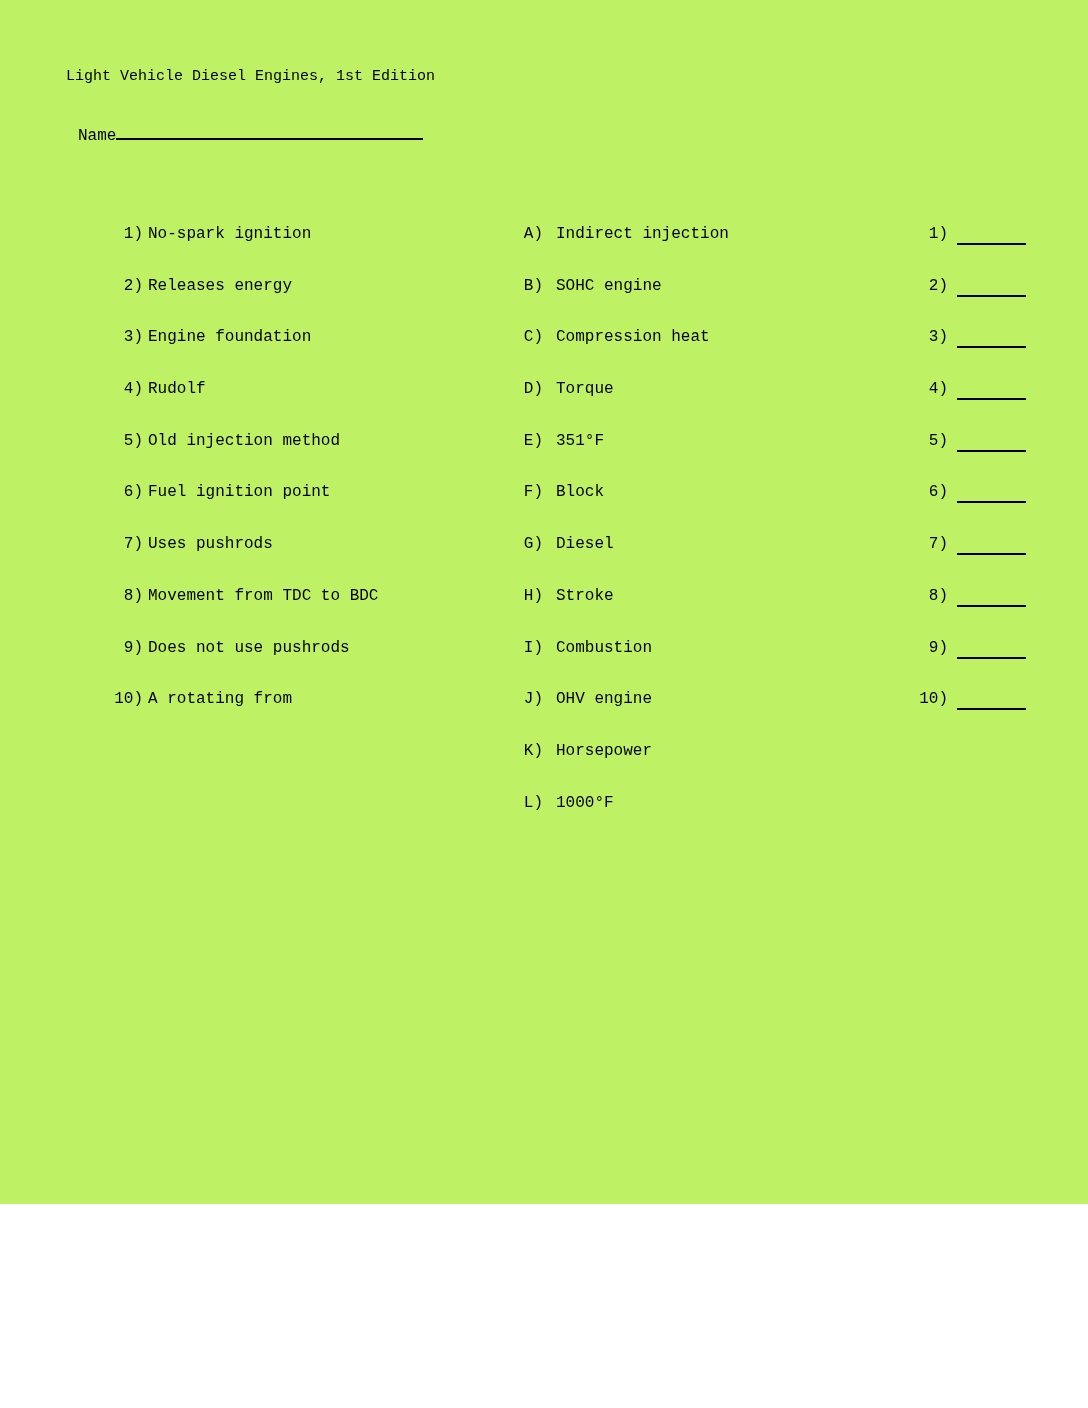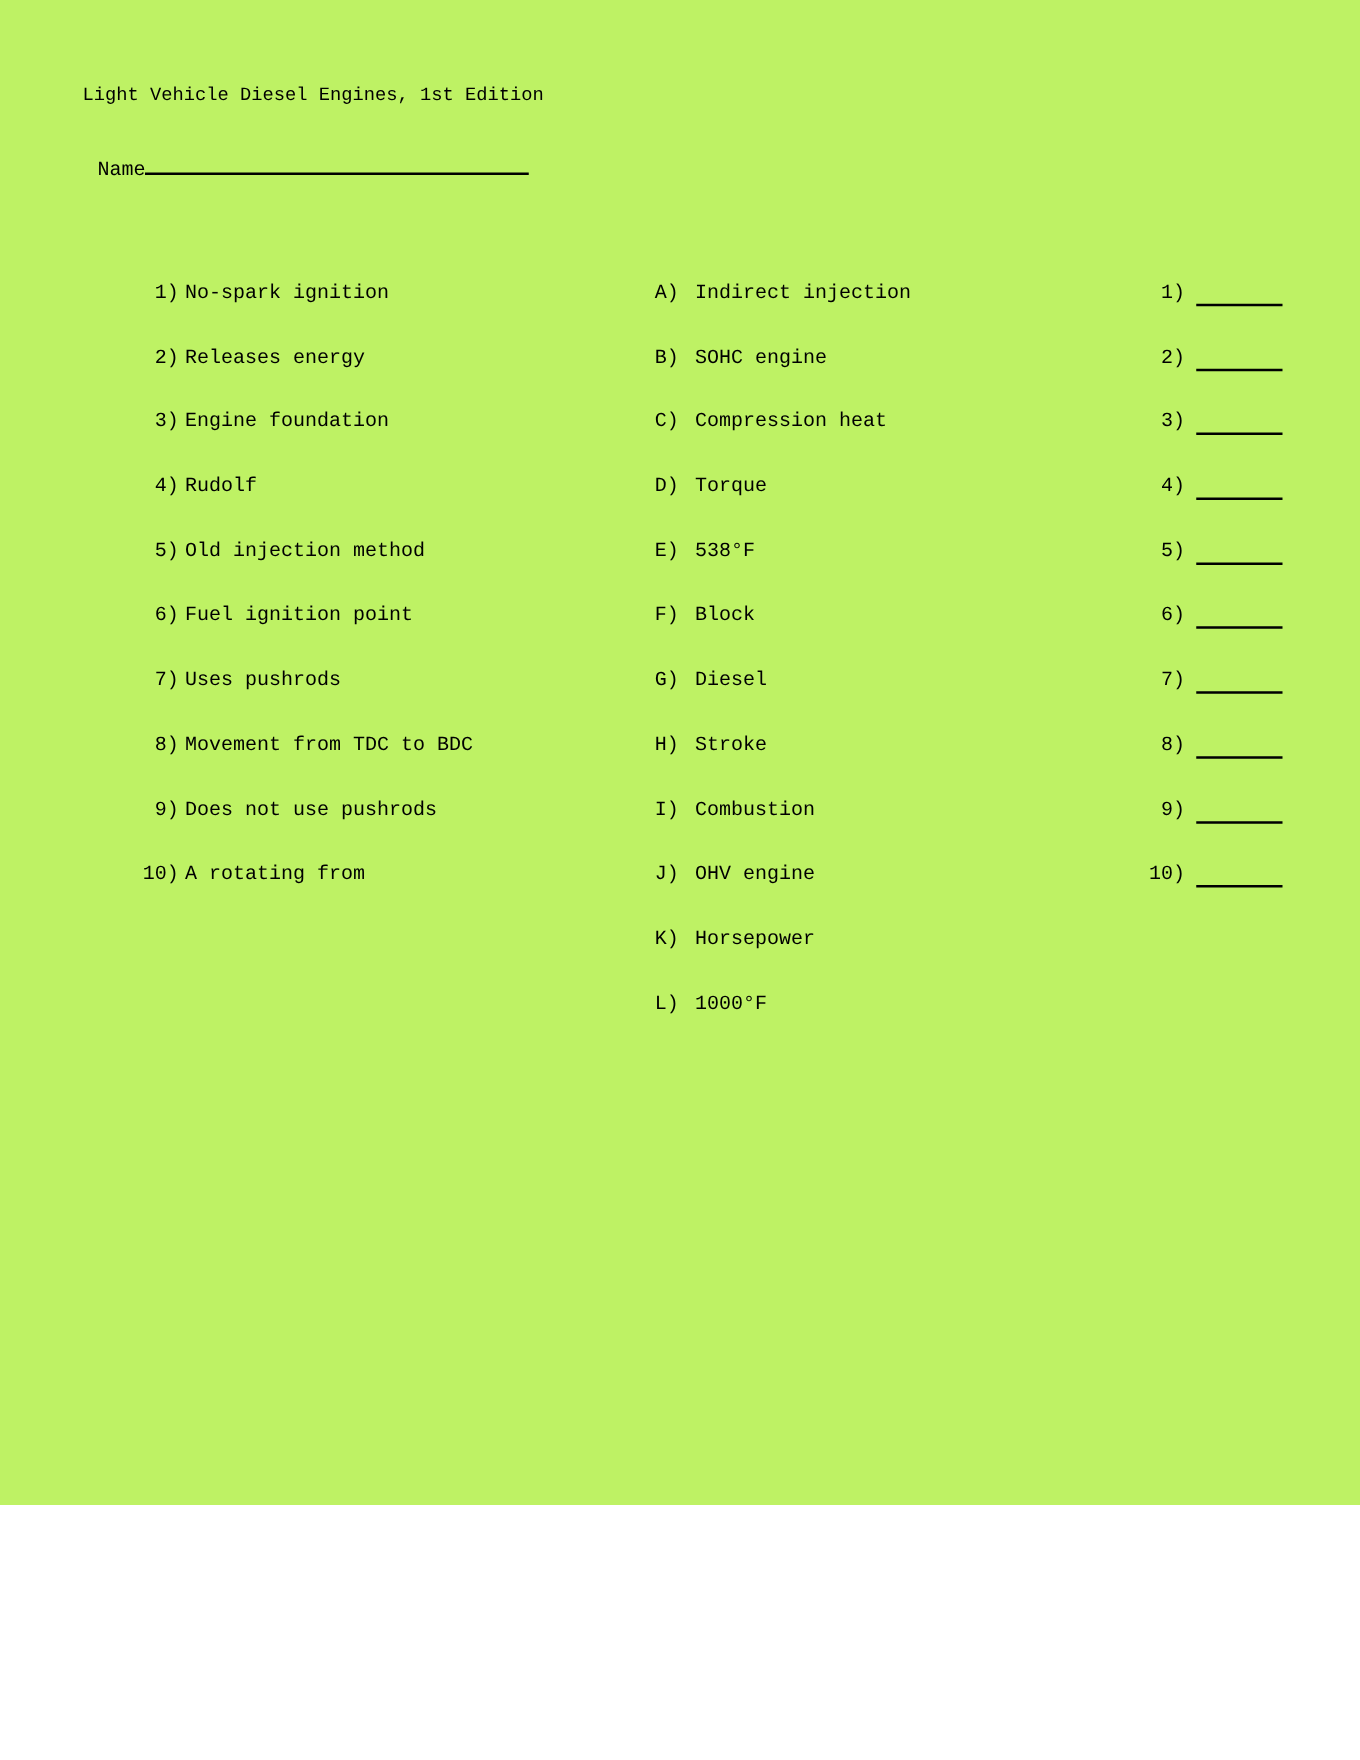--- a/index.html
+++ b/index.html
@@ -120,21 +120,21 @@
       <span class="c2n">D)</span>
       <span class="c2t">Torque</span>
       <span class="c3n">4)</span>
       <span class="c3b"></span>
     </div>
 
     <div class="row">
       <span class="c1n">5)</span>
       <span class="c1t">Old injection method</span>
       <span class="c2n">E)</span>
-      <span class="c2t">538°F</span>
+      <span class="c2t">351°F</span>
       <span class="c3n">5)</span>
       <span class="c3b"></span>
     </div>
 
     <div class="row">
       <span class="c1n">6)</span>
       <span class="c1t">Fuel ignition point</span>
       <span class="c2n">F)</span>
       <span class="c2t">Block</span>
       <span class="c3n">6)</span>

